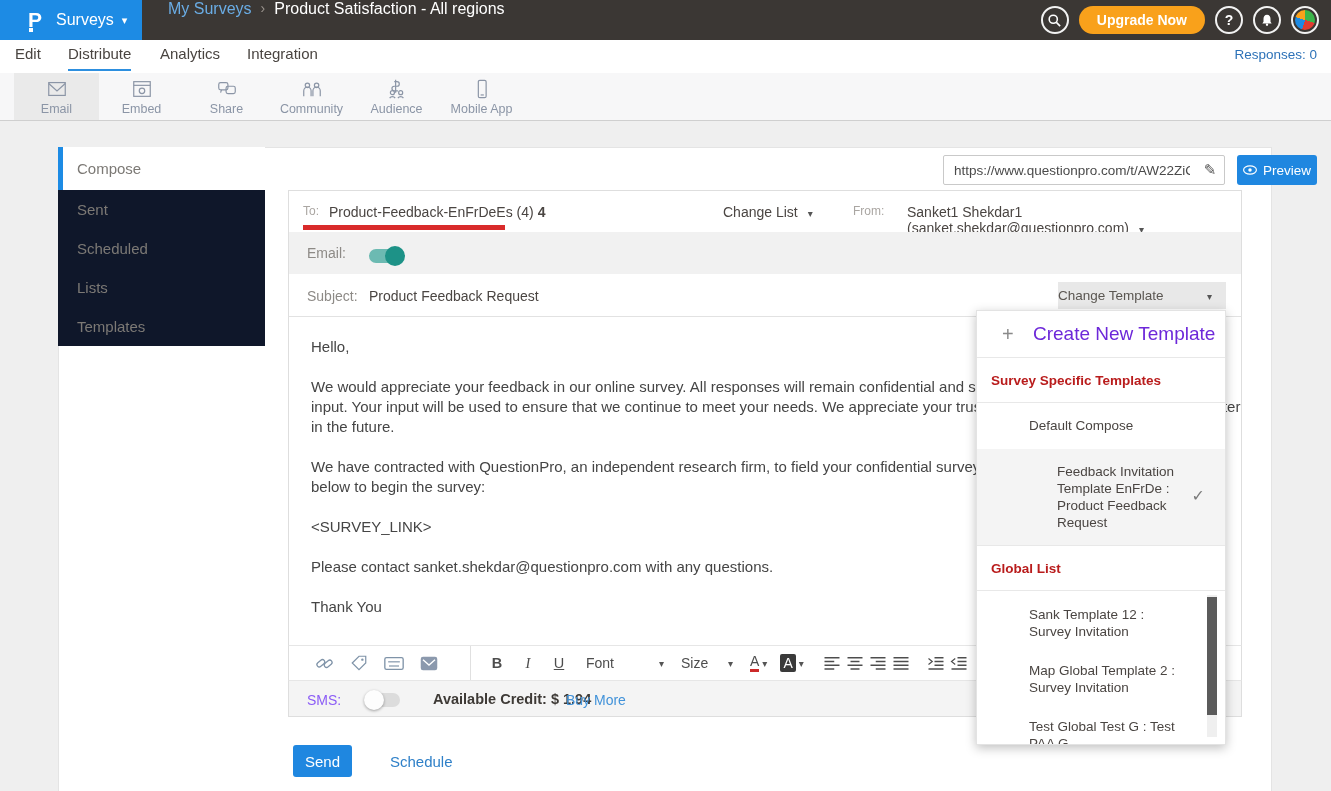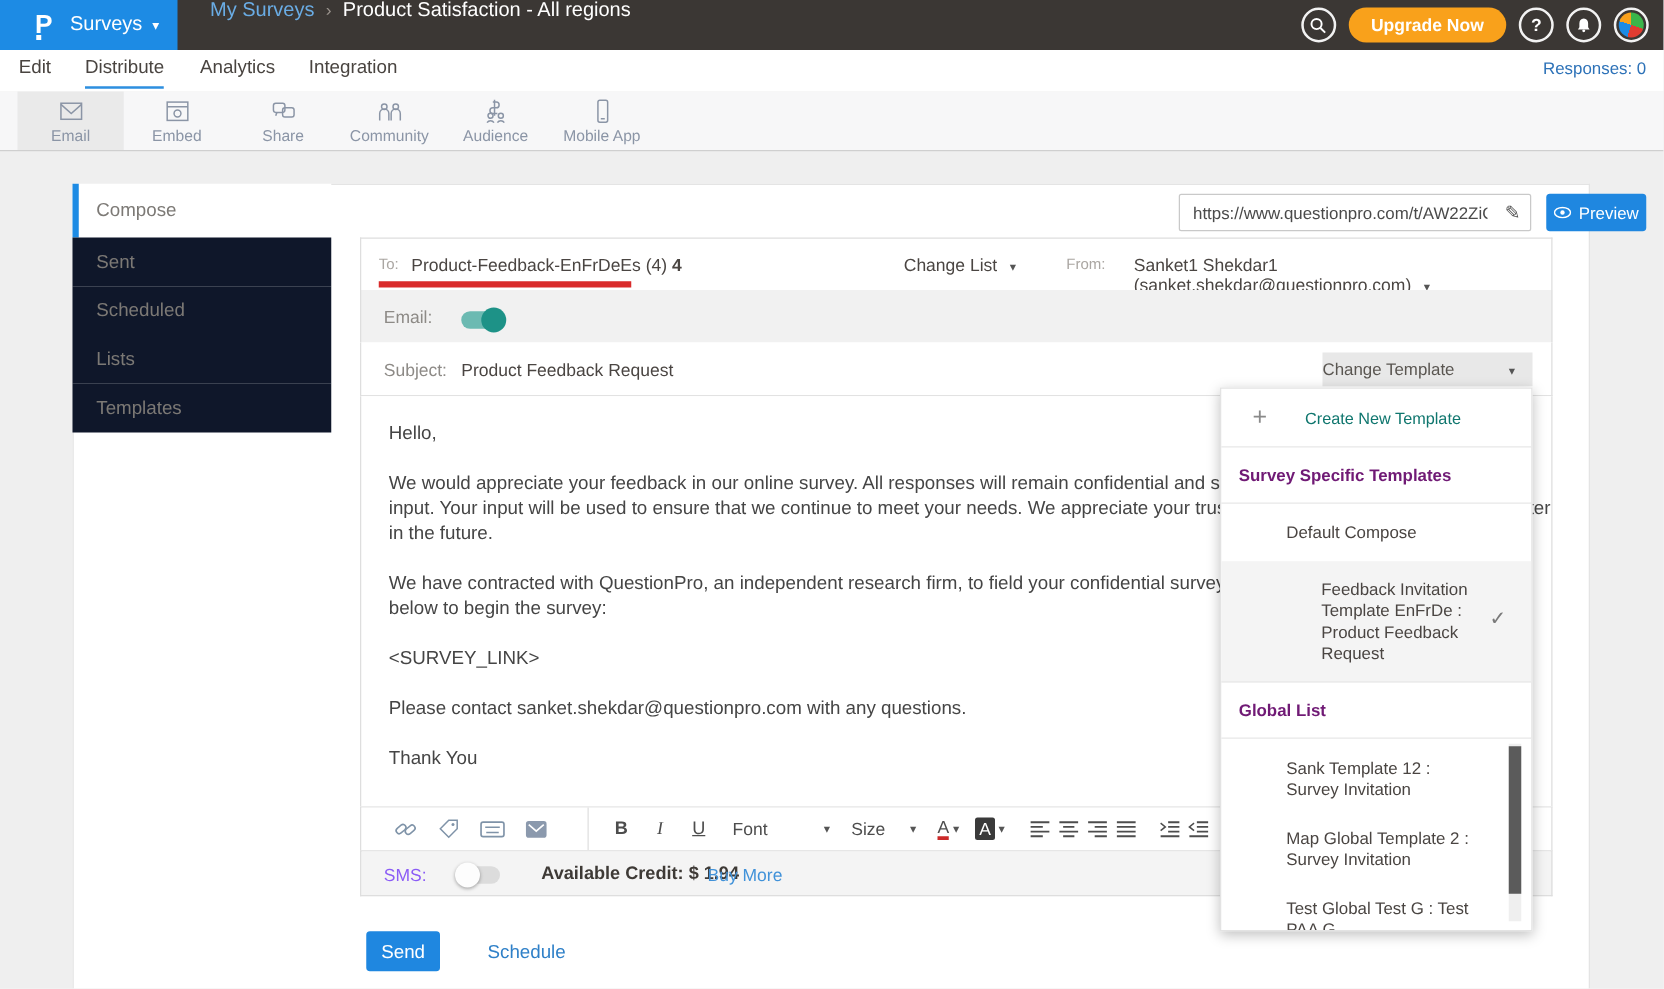--- a/index.html
+++ b/index.html
@@ -118,22 +118,22 @@
   
   .send-btn { position:absolute; left:293px; top:745px; width:59px; height:32px; background:#1f87e0; color:#fff; border:none;
               border-radius:3px; font-size:15px; cursor:pointer; font-family:inherit; }
   .schedule-link { position:absolute; left:390px; top:753px; font-size:15px; color:#2f80c8; cursor:pointer; text-decoration:none; }
 
   
   .tpl-menu { position:absolute; left:976px; top:310px; width:250px; background:#fff; border:1px solid #e3e3e3;
               box-shadow:0 3px 10px rgba(0,0,0,.25); z-index:20; }
   .tpl-create { height:47px; display:flex; align-items:center; border-bottom:1px solid #e8e8e8; cursor:pointer; }
   .tpl-plus { color:#8a8a8a; font-size:20px; margin-left:25px; width:18px; }
-  .tpl-create-lbl { margin-left:24px; font-size:13px; color:#0f766e; }
-  .tpl-header { height:45px; line-height:45px; padding-left:14px; font-weight:bold; font-size:13.5px; color:#701a75; border-bottom:1px solid #e8e8e8; }
+  .tpl-create-lbl { margin-left:13px; font-size:19px; color:#6d28d9; }
+  .tpl-header { height:45px; line-height:45px; padding-left:14px; font-weight:bold; font-size:13.5px; color:#b91c1c; border-bottom:1px solid #e8e8e8; }
   .tpl-item { padding:14px 20px 14px 80px; font-size:13.5px; color:#4a4542; line-height:17px; cursor:pointer; }
   .tpl-item.plain { padding:14px 20px 15px 52px; }
   .tpl-selected { background:#f4f4f4; position:relative; padding-right:44px; border-bottom:1px solid #e8e8e8; }
   .tpl-check { position:absolute; right:20px; top:50%; margin-top:-10px; color:#7a7a7a; font-size:16px; }
   .tpl-list { position:relative; height:153px; overflow:hidden; padding-top:4px; }
   .tpl-list .tpl-item { padding:11px 40px 11px 52px; }
   .tpl-scroll-track { position:absolute; right:8px; top:4px; width:10px; height:142px; background:#efefef; }
   .tpl-scroll-thumb { position:absolute; right:0; top:2px; width:10px; height:118px; background:#5b5b5b; cursor:pointer; }
 </style>
 </head>

